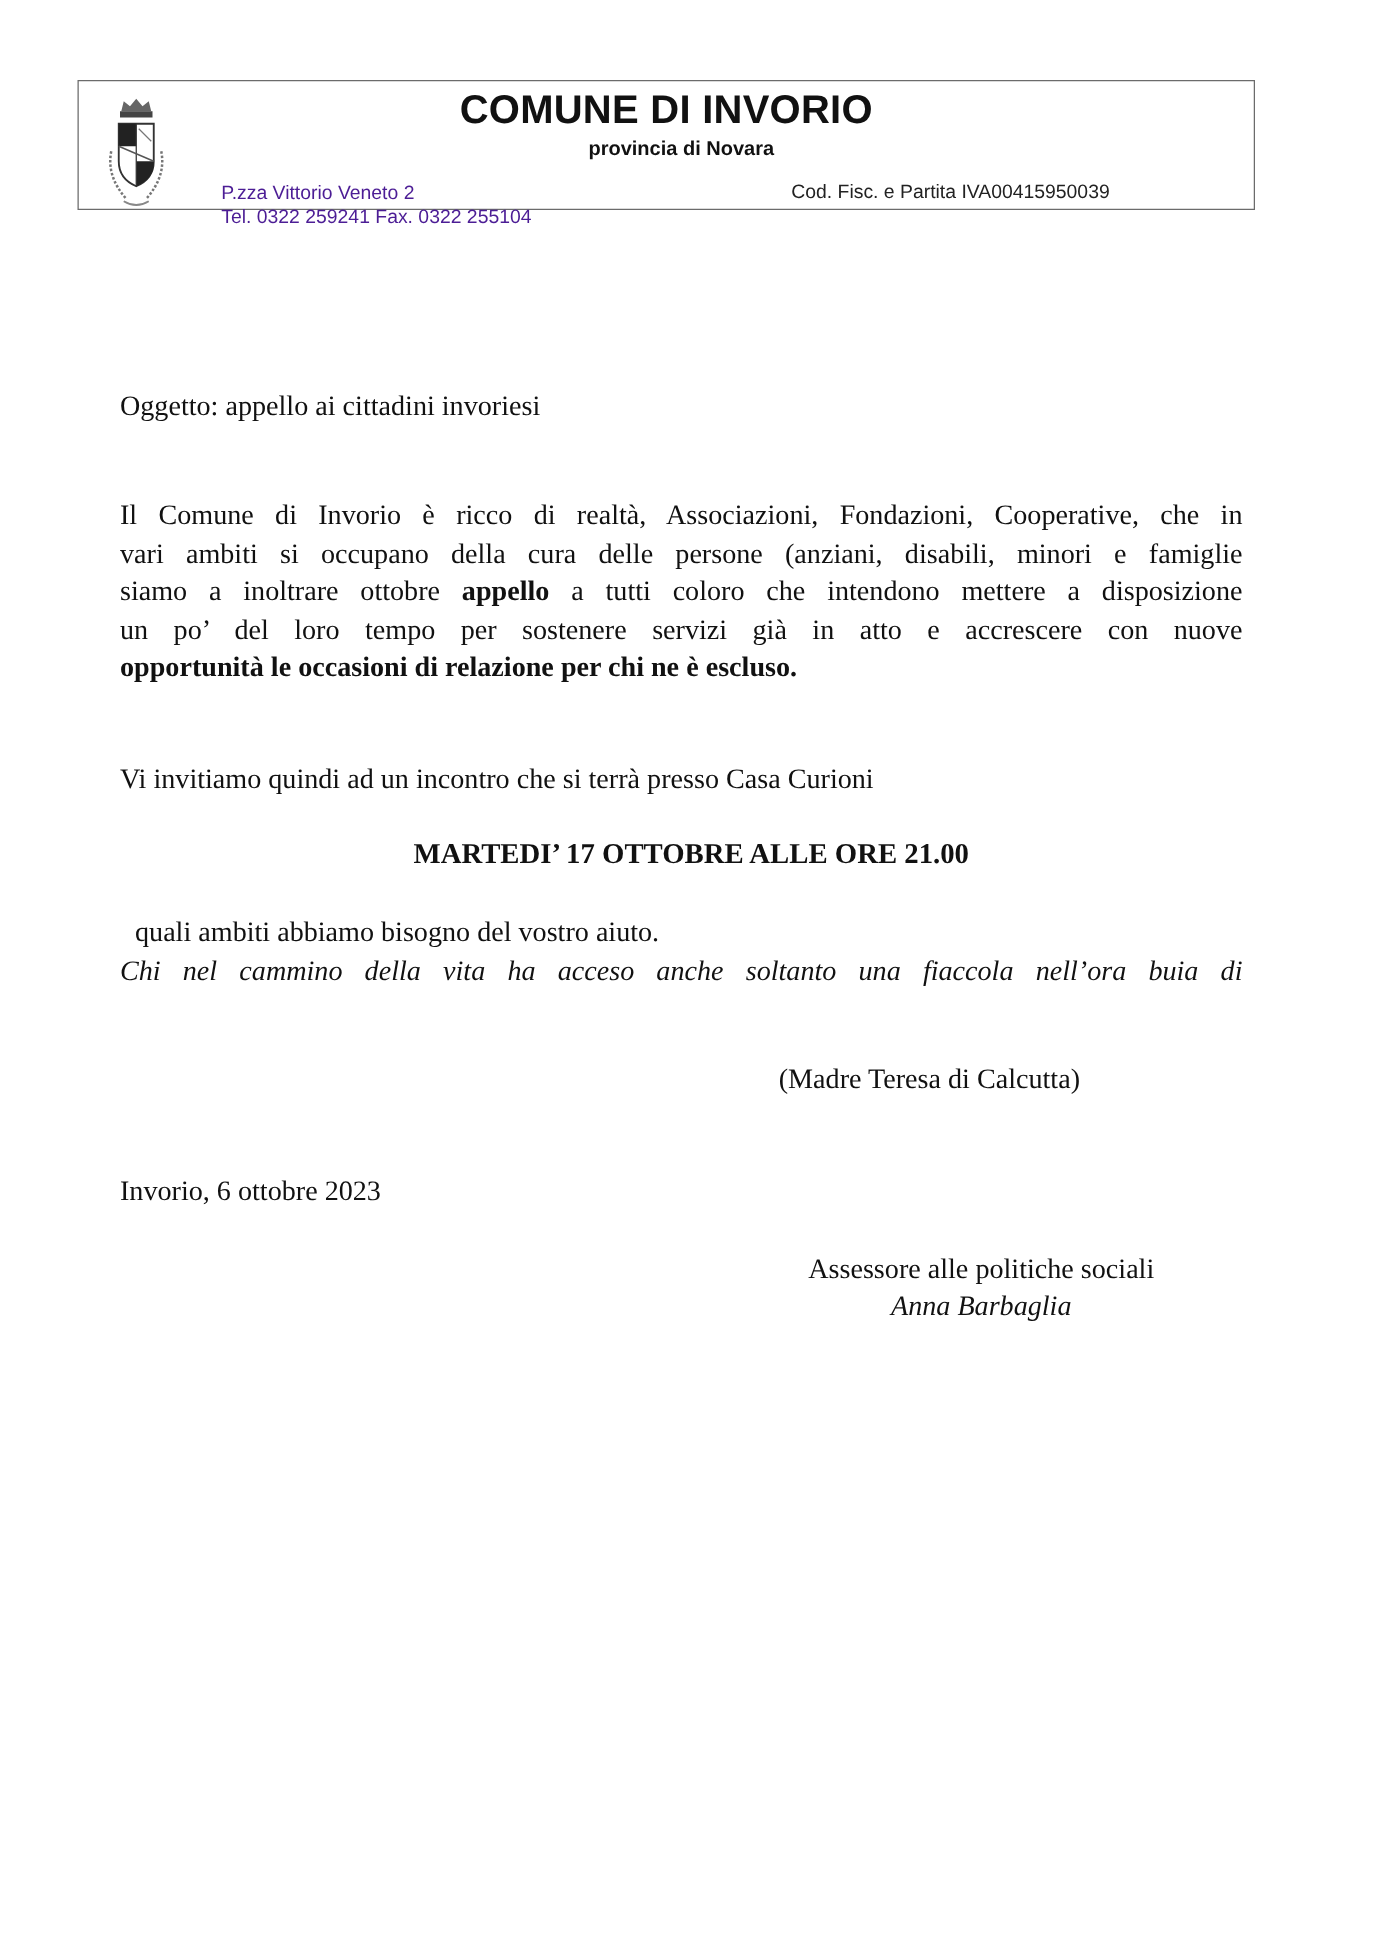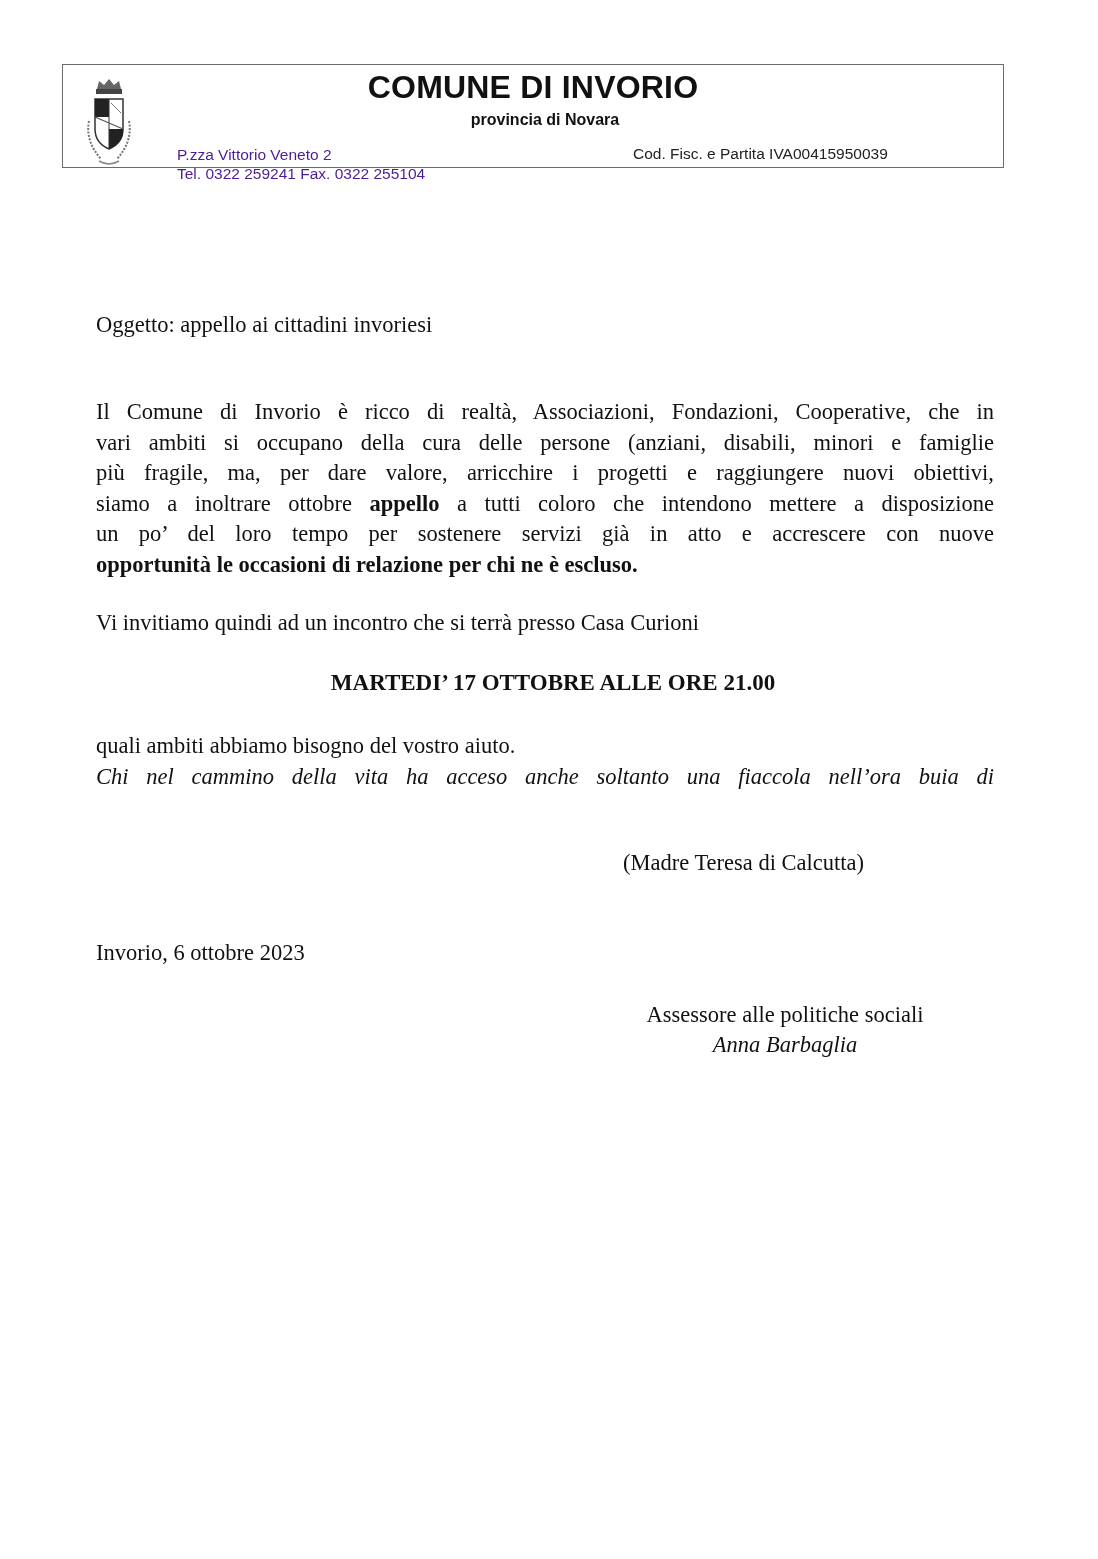--- a/index.html
+++ b/index.html
@@ -26,21 +26,21 @@
     .para1 { top: 397px; }
     .para1 .line { display: block; text-align: justify; text-align-last: justify; white-space: nowrap; }
     .para1 .line.last { text-align-last: left; font-weight: bold; }
     .invite { position: absolute; left: 96px; top: 610px; }
 
     .headline { position: absolute; left: 104px; width: 898px; top: 670px; text-align: center;
       font-weight: bold; font-size: 23px; }
 
     .para2 { top: 731px; }
     .para2 .line { display: block; text-align: justify; text-align-last: justify; white-space: nowrap; }
-    .para2 .line.last { text-align-last: left; }
+    .para2 .line.last { text-align-last: left; margin-left: 12px; }
     .italic { font-style: italic; }
 
     .attribution { position: absolute; left: 623px; top: 850px; }
     .dateline { position: absolute; left: 96px; top: 940px; }
     .signature { position: absolute; left: 624px; top: 1000px; width: 322px; text-align: center; line-height: 30px; }
     .signature .role { display: block; }
     .signature .name { display: block; font-style: italic; }
   </style>
 </head>
 <body>
@@ -71,21 +71,20 @@
       <div>Tel. 0322 259241 Fax. 0322 255104</div>
     </div>
     <div class="lh-fisc">Cod. Fisc. e Partita IVA00415950039</div>
   </div>
 
   <div class="serif subject">Oggetto: appello ai cittadini invoriesi</div>
 
   <div class="serif body-block para1">
     <span class="line">Il Comune di Invorio è ricco di realtà, Associazioni, Fondazioni, Cooperative, che in</span>
     <span class="line">vari ambiti si occupano della cura delle persone (anziani, disabili, minori e famiglie</span>
-    <span class="line">più fragile, ma, per dare valore, arricchire i progetti e raggiungere nuovi obiettivi,</span>
     <span class="line"><span>siamo a inoltrare ottobre </span><b>appello</b><span> a tutti coloro che intendono mettere a disposizione</span></span>
     <span class="line">un po’ del loro tempo per sostenere servizi già in atto e accrescere con nuove</span>
     <span class="line last">opportunità le occasioni di relazione per chi ne è escluso.</span>
   </div>
 
   <div class="serif invite">Vi invitiamo quindi ad un incontro che si terrà presso Casa Curioni</div>
 
   <div class="serif headline">MARTEDI’ 17 OTTOBRE ALLE ORE 21.00</div>
 
   <div class="serif body-block para2">

